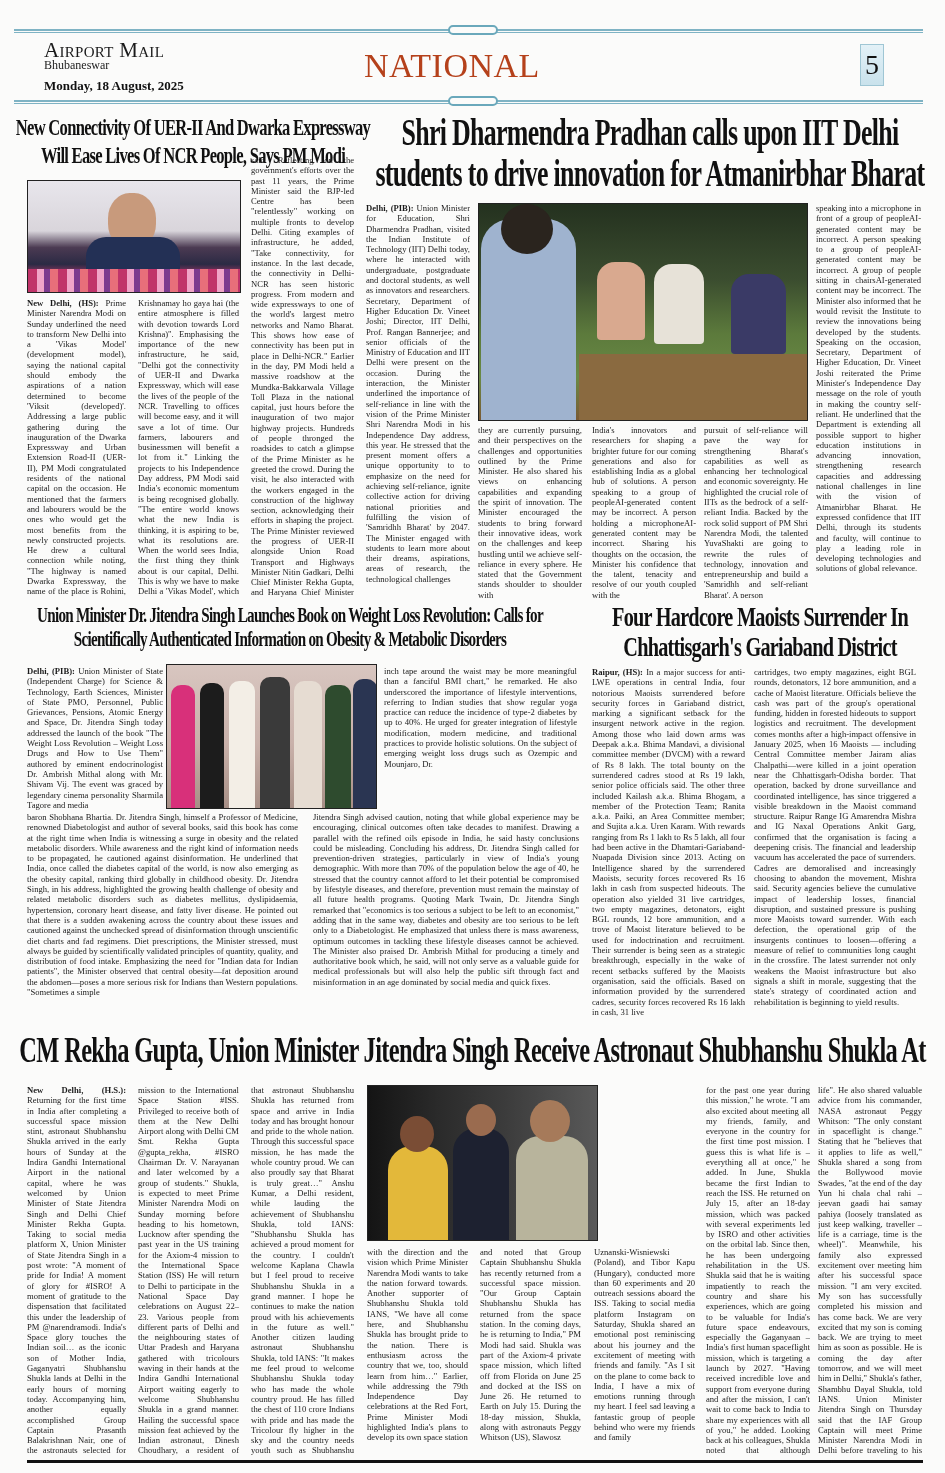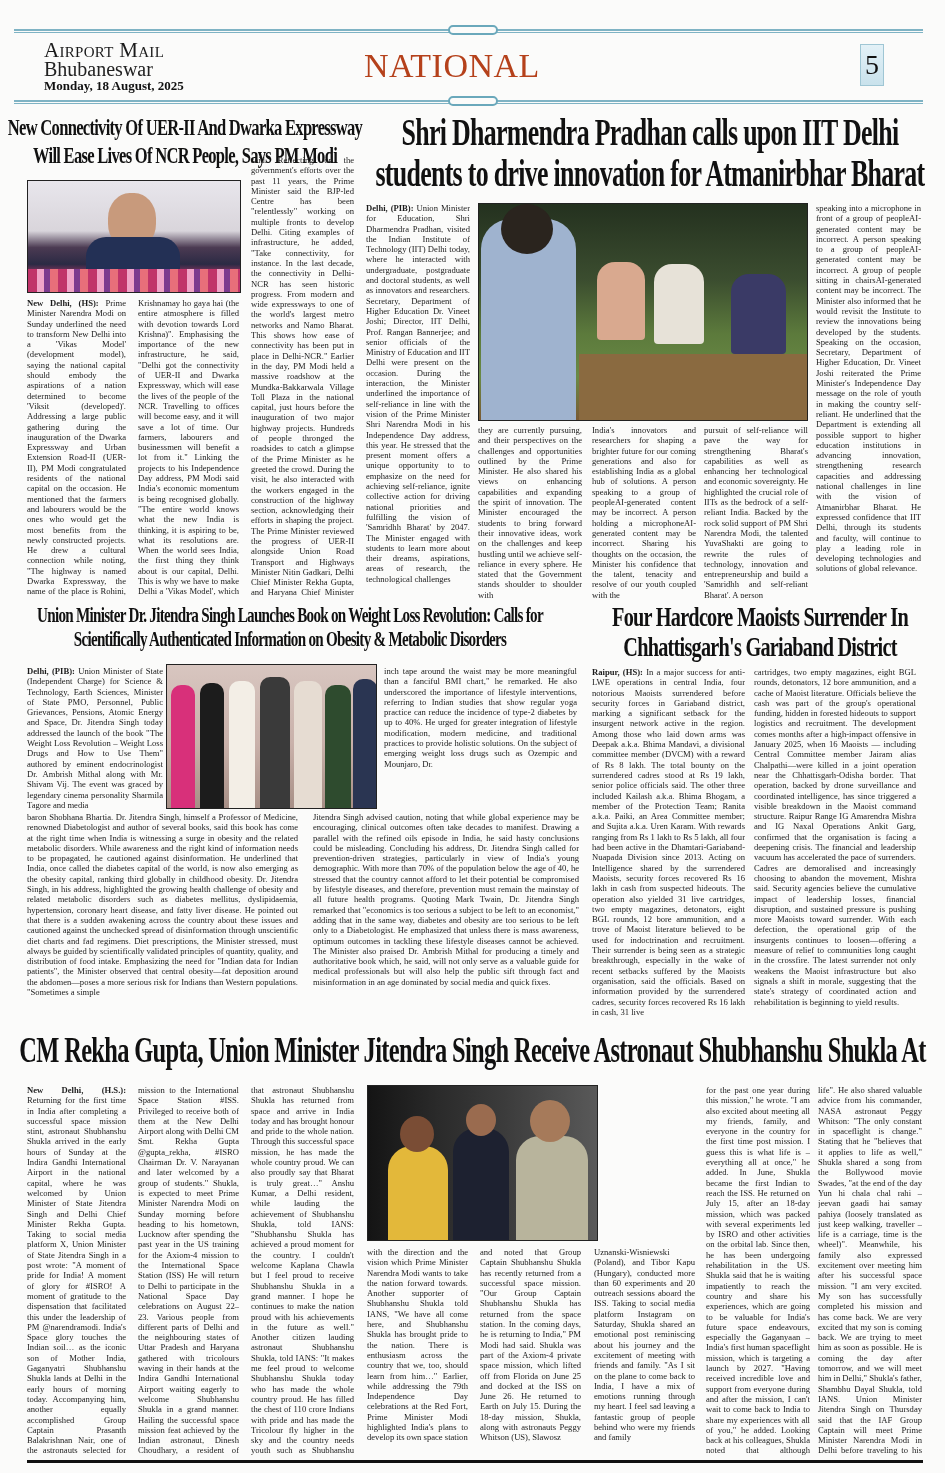--- a/index.html
+++ b/index.html
@@ -4,21 +4,21 @@
 <style>
   * { box-sizing: border-box; margin: 0; padding: 0; }
   html, body { width: 945px; height: 1473px; background: #fbfbfa; overflow: hidden; }
   body { position: relative; font-family: "Liberation Serif", serif; color: #111; }
   .abs { position: absolute; }
 
   
   .mast-line { position: absolute; left: 14px; right: 22px; height: 4px; border-top: 2px solid #7fb3c4; border-bottom: 1px solid #7fb3c4; }
   .mast-orn { position: absolute; left: 50%; transform: translateX(-50%); width: 50px; height: 10px; border: 2px solid #6aa8bb; border-radius: 6px; background: #fbfbfa; }
   .paper-name { font-family: "Liberation Serif", serif; font-size: 21px; font-variant: small-caps; color: #1a1a1a; letter-spacing: 0.3px; }
-  .paper-city { font-family: "Liberation Serif", serif; font-size: 20px; color: #222; }
+  .paper-city { font-family: "Liberation Serif", serif; font-size: 12px; color: #222; }
   .paper-date { font-family: "Liberation Serif", serif; font-size: 13px; font-weight: bold; color: #111; }
   .section-title { font-family: "Liberation Serif", serif; font-size: 34px; color: #b5411b; letter-spacing: 0.5px; }
   .page-num { width: 24px; height: 42px; border: 1px solid #9fc6d4; background: linear-gradient(#e3f1f7,#c9e2ec); font-size: 28px; text-align: center; line-height: 40px; color: #111; }
 
   
   .hl { font-family: "Liberation Sans Narrow", "Liberation Sans", sans-serif; font-weight: bold; text-align: center; color: #111; transform-origin: center top; line-height: 1.08; }
   .hl-cond { font-family: "Liberation Serif", serif; font-weight: bold; letter-spacing: -1px; transform: scaleX(0.72); }
 
   
   .col { position: absolute; font-family: "Liberation Serif", serif; font-size: 8.6px; line-height: 10.3px; text-align: justify; color: #1b1b1b; overflow: hidden; }
@@ -39,21 +39,21 @@
   <div class="mast-orn" style="top:96px;"></div>
 
   <div class="abs paper-name" style="left:44px; top:38px;">Airport Mail</div>
   <div class="abs paper-city" style="left:44px; top:58px;">Bhubaneswar</div>
   <div class="abs paper-date" style="left:44px; top:78px;text-align:center;">Monday, 18 August, 2025</div>
   <div class="abs section-title" style="left:364px; top:47px;">NATIONAL</div>
   <div class="abs page-num" style="left:860px; top:44px;">5</div>
 </div>
 
 <div>
-  <div class="abs" style="left:0; top:114px; width:370px; height:64px; overflow:hidden;">
+  <div class="abs" style="left:8px; top:114px; width:370px; height:64px; overflow:hidden;">
     <div class="hl hl-cond" style="position:absolute; left:-70px; width:510px; font-size:23px; line-height:28px;">
       <div>New Connectivity Of UER-II And Dwarka Expressway</div>
       <div>Will Ease Lives Of NCR People, Says PM Modi</div>
     </div>
   </div>
   <div class="photo" style="left:27px; top:180px; width:214px; height:113px; background:linear-gradient(180deg,#e8e6ec 0%,#d9d5db 45%,#4b3a52 60%,#2b2a44 75%,#b1396a 86%,#d96aa5 100%);" aria-label="PM Modi speaking at a podium with flowers">
     <div style="position:absolute; left:80px; top:12px; width:48px; height:56px; border-radius:45%; background:#c89a7c;"></div>
     <div style="position:absolute; left:58px; top:56px; width:94px; height:40px; border-radius:20px 20px 0 0; background:#233055;"></div>
     <div style="position:absolute; left:0; top:88px; width:214px; height:25px; background:repeating-linear-gradient(90deg,#c0346a 0 9px,#f0a5c8 9px 16px,#7c3b8e 16px 22px,#e86f7a 22px 30px);"></div>
   </div>

